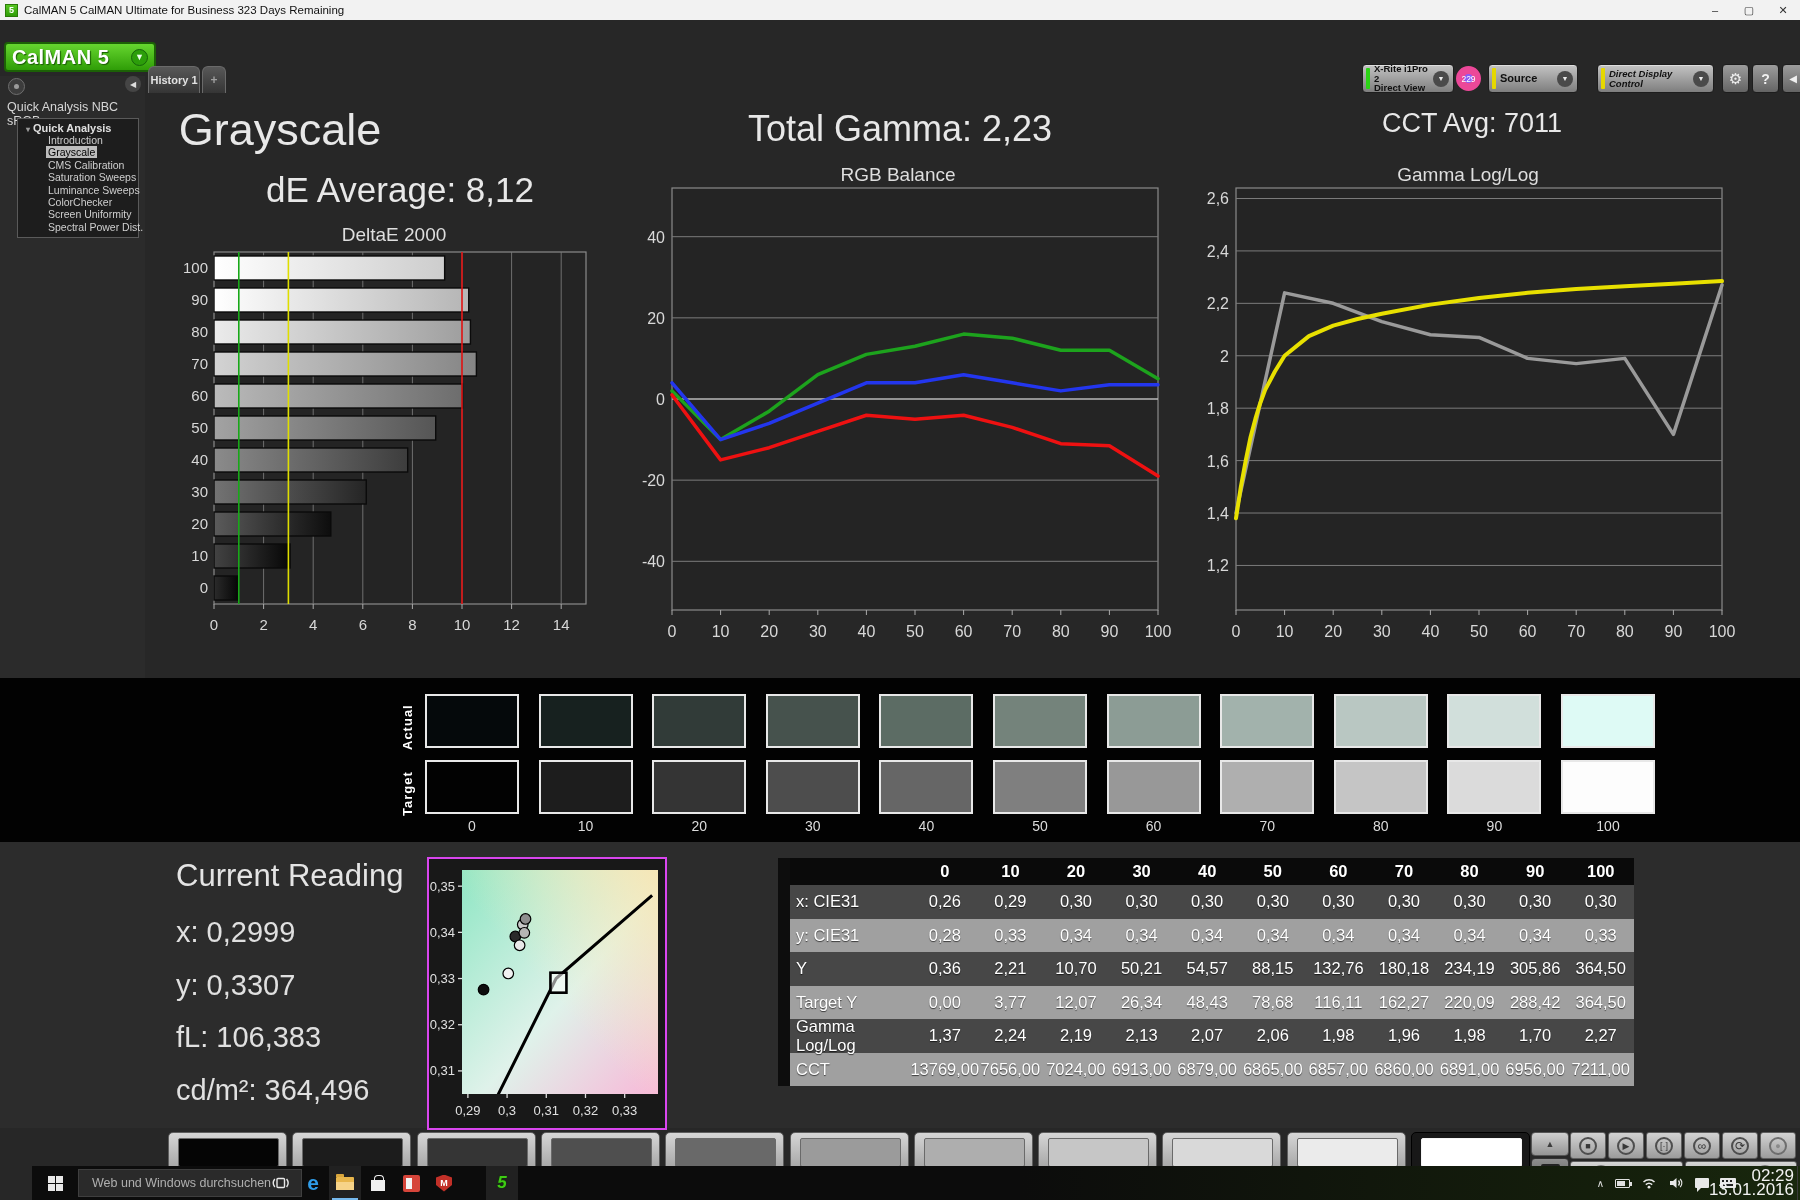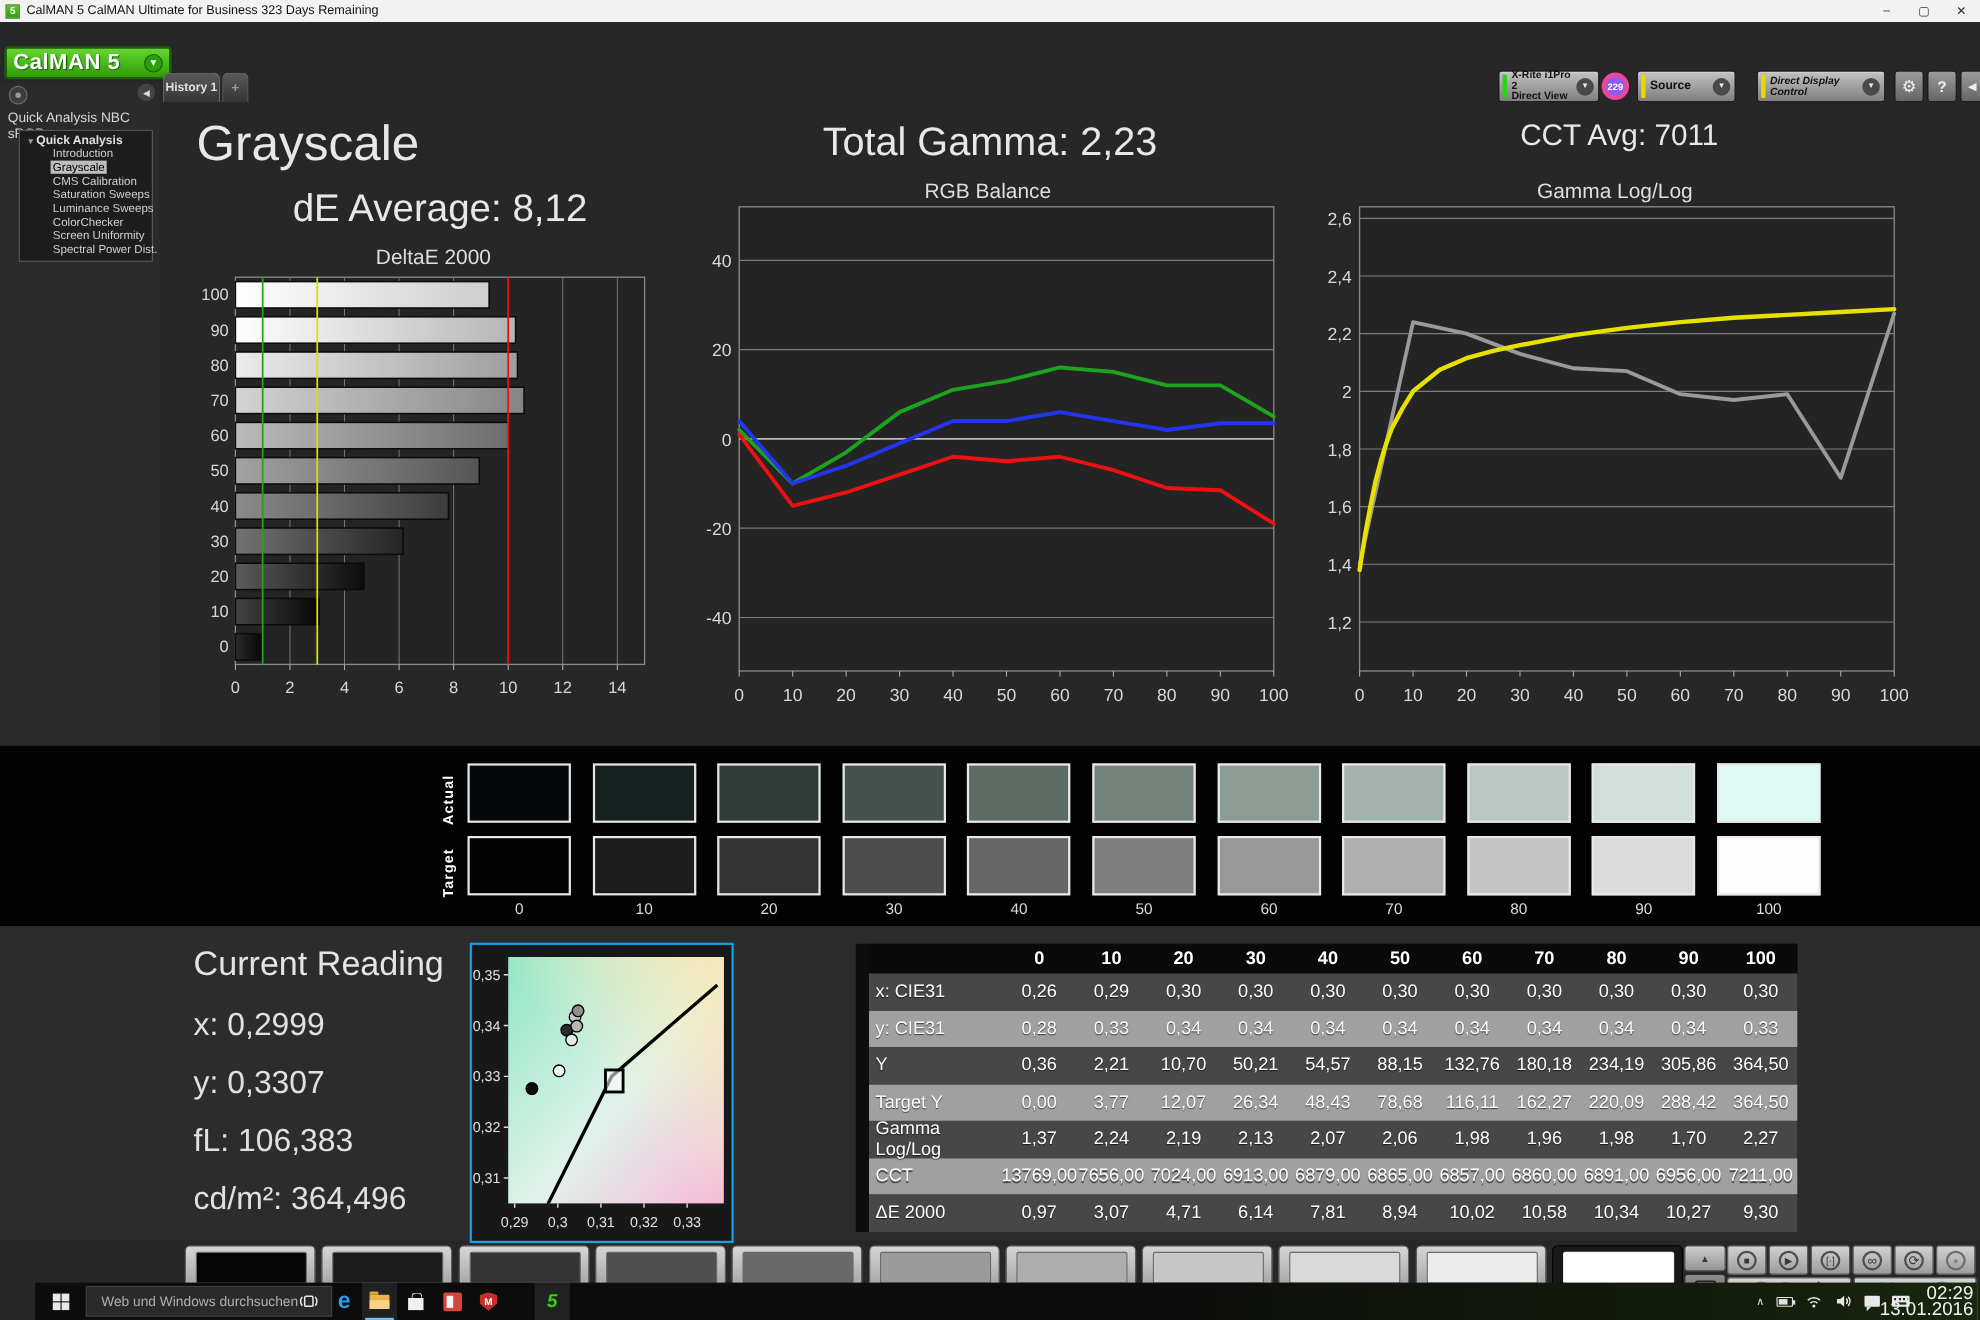--- a/index.html
+++ b/index.html
@@ -36,21 +36,21 @@
   .tab.t1 { left:148px; width:52px; }
   .tab.tadd { left:202px; width:24px; color:#9f9f9f; font-size:12px; }
 
   .dd { position:absolute; top:44px; height:29px; background:linear-gradient(#c4c4c4,#7e7e7e); border:1px solid #1d1d1d; border-radius:4px; display:flex; align-items:center; box-shadow:inset 0 1px 0 rgba(255,255,255,.45); }
   .dd .stripe { width:4px; height:21px; margin-left:3px; border-radius:1px; }
   .dd .txt { flex:1; padding-left:4px; color:#101010; font-weight:bold; line-height:1.05; }
   .dd-arrow { width:16px; height:16px; min-width:16px; border-radius:50%; background:#4a4a4a; color:#ececec; font-size:7px; display:flex; align-items:center; justify-content:center; margin-right:4px; }
   .dd.meter { left:1362px; width:92px; } .dd.meter .txt { font-size:9.5px; }
   .dd.source { left:1488px; width:90px; } .dd.source .txt { font-size:11px; }
   .dd.ddc { left:1597px; width:117px; } .dd.ddc .txt { font-size:9.5px;font-style:italic; }
-  .badge { position:absolute; left:1456px; top:46px; width:25px; height:25px; border-radius:50%; background:#8b5cf6; border:4px solid #ec4899; color:#fff; font-size:8.5px; font-weight:bold; display:flex; align-items:center; justify-content:center; }
+  .badge { position:absolute; left:1456px; top:46px; width:25px; height:25px; border-radius:50%; background:#8b5cf6; border:8px solid #ec4899; color:#fff; font-size:8.5px; font-weight:normal; display:flex; align-items:center; justify-content:center; }
   .sqbtn { position:absolute; top:44px; height:29px; background:linear-gradient(#9c9c9c,#646464); border:1px solid #1d1d1d; border-radius:4px; color:#f0f0f0; display:flex; align-items:center; justify-content:center; }
   .sqbtn.gear { left:1722px; width:27px; font-size:15px; }
   .sqbtn.help { left:1752px; width:27px; font-size:14px; font-weight:bold; }
   .sqbtn.coll { left:1782px; width:22px; font-size:10px; }
 
   
   .big-title { position:absolute; color:#e8e8e8; text-align:center; }
   .t-grayscale { left:150px; top:84px; width:260px; font-size:45px; }
   .t-deavg { left:250px; top:150px; width:300px; font-size:35px; }
   .t-gamma { left:720px; top:88px; width:360px; font-size:36px; }
@@ -68,21 +68,21 @@
   .strip { position:absolute; left:0; top:658px; width:1800px; height:164px; background:#020202; }
   .vlabel { position:absolute; writing-mode:vertical-rl; transform:rotate(180deg); color:#fff; font-size:13px; font-weight:bold; letter-spacing:1px; }
   .strip-swatch { position:absolute; width:94px; height:54px; border:2px solid #e8e8e8; }
   .strip-label { position:absolute; width:94px; text-align:center; color:#dcdcdc; font-size:14px; }
 
   
   .bottom-bg { position:absolute; left:0; top:822px; width:1800px; height:286px; background:#2c2c2c; }
   .cr-title { position:absolute; left:176px; top:838px; font-size:31px; color:#e4e4e4; }
   .cr-line { position:absolute; left:176px; font-size:29px; color:#e0e0e0; }
 
-  .cie-panel { position:absolute; left:427px; top:837px; width:240px; height:273px; background:#181818; border:2px solid #0ea5e9; }
+  .cie-panel { position:absolute; left:427px; top:837px; width:240px; height:273px; background:#181818; border:2px solid #d946ef; }
 
   .dtable { position:absolute; left:778px; top:838px; width:856px; background:#0d0d0d; padding-left:12px; }
   .dt-row { display:flex; height:33.5px; }
   .dt-row.head { height:27px; background:#0a0a0a; }
   .dt-row.dark { background:#474747; }
   .dt-row.light { background:#a0a0a0; }
   .dt-cell { width:65.6px; display:flex; align-items:center; justify-content:center; color:#fff; font-size:16.5px; text-shadow:0 1px 1px rgba(0,0,0,.65); }
   .dt-label { width:122px; justify-content:flex-start; padding-left:6px; }
   .dt-row.head .dt-cell { font-weight:bold; }
 
@@ -588,34 +588,20 @@
           <div class="dt-cell">7024,00</div>
           <div class="dt-cell">6913,00</div>
           <div class="dt-cell">6879,00</div>
           <div class="dt-cell">6865,00</div>
           <div class="dt-cell">6857,00</div>
           <div class="dt-cell">6860,00</div>
           <div class="dt-cell">6891,00</div>
           <div class="dt-cell">6956,00</div>
           <div class="dt-cell">7211,00</div>
         </div>
-        <div class="dt-row dark">
-          <div class="dt-cell dt-label">ΔE 2000</div>
-          <div class="dt-cell">0,97</div>
-          <div class="dt-cell">3,07</div>
-          <div class="dt-cell">4,71</div>
-          <div class="dt-cell">6,14</div>
-          <div class="dt-cell">7,81</div>
-          <div class="dt-cell">8,94</div>
-          <div class="dt-cell">10,02</div>
-          <div class="dt-cell">10,58</div>
-          <div class="dt-cell">10,34</div>
-          <div class="dt-cell">10,27</div>
-          <div class="dt-cell">9,30</div>
-        </div>
       </div>
 
     <div id="patch-bar">
         <div class="patch" style="left: 168px;">
           <div class="sw" style="background: rgb(5, 5, 5);"></div>
           <div class="pl">0</div>
         </div>
         <div class="patch" style="left: 292.3px;">
           <div class="sw" style="background: rgb(28, 28, 28);"></div>
           <div class="pl">10</div>

